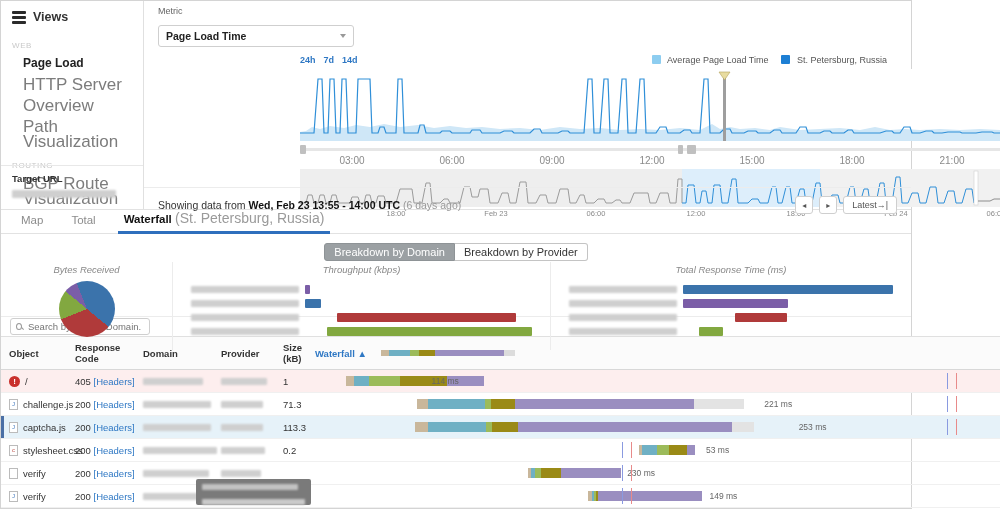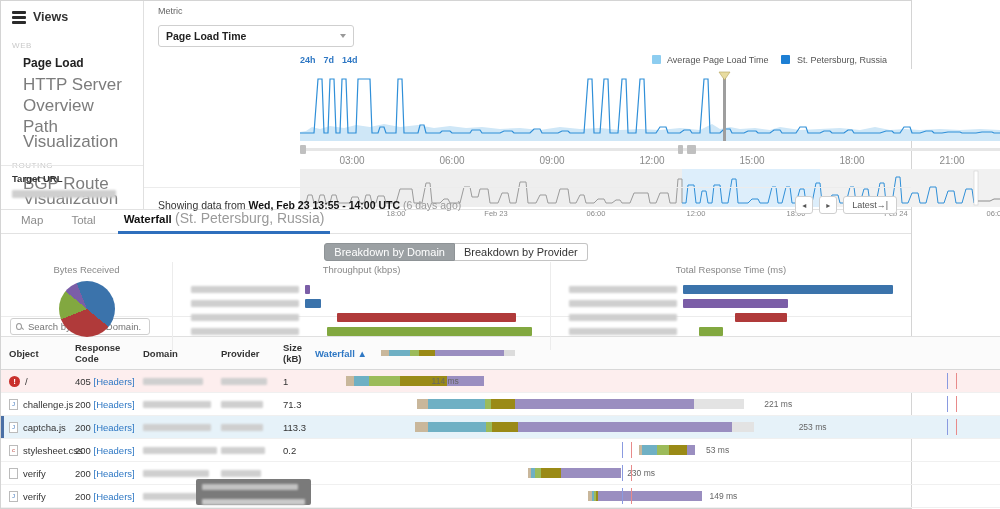--- a/index.html
+++ b/index.html
@@ -87,21 +87,21 @@
   .toggles { display:flex; justify-content:center; padding-top:9px; }
   .tg { height:17px; display:flex; align-items:center; padding:8px 9px; font-size:11px;
         border:1px solid #c4c4c4; color:#333; background:#fff; cursor:pointer; }
   .tg.on { background:#9ba0a3; color:#fff; border-color:#8e9396; }
   .tg:first-child { border-radius:3px 0 0 3px; }
   .tg:last-child { border-radius:0 3px 3px 0; border-left:none; }
 
   .panels { display:flex; position:absolute; top:28px; left:0; right:0; height:88px; }
   .panel { flex:1; position:relative; }
   .panel + .panel { border-left:1px solid #ececec; }
-  .ptitle { text-align:center; font-size:9.5px; color:#888; padding-top:2px; }
+  .ptitle { text-align:center; font-style:italic; font-size:9.5px; color:#888; padding-top:2px; }
   .pie { width:56px; height:56px; border-radius:50%; margin:6px auto 0 auto; }
   .bars { padding:9px 18px 0 18px; }
   .barrow { display:flex; align-items:center; height:10px; margin-bottom:4px; }
   .barlbl { flex:0 0 108px; height:7px; margin-right:6px; }
   .bar { height:9px; border-radius:1px; }
 
   
   .searchrow { height:27px; display:flex; align-items:center; padding-left:9px; }
   .searchbox { width:140px; height:17px; border:1px solid #cfcfcf; border-radius:3px; background:#fff;
                display:flex; align-items:center; padding:0 5px; gap:4px; }

